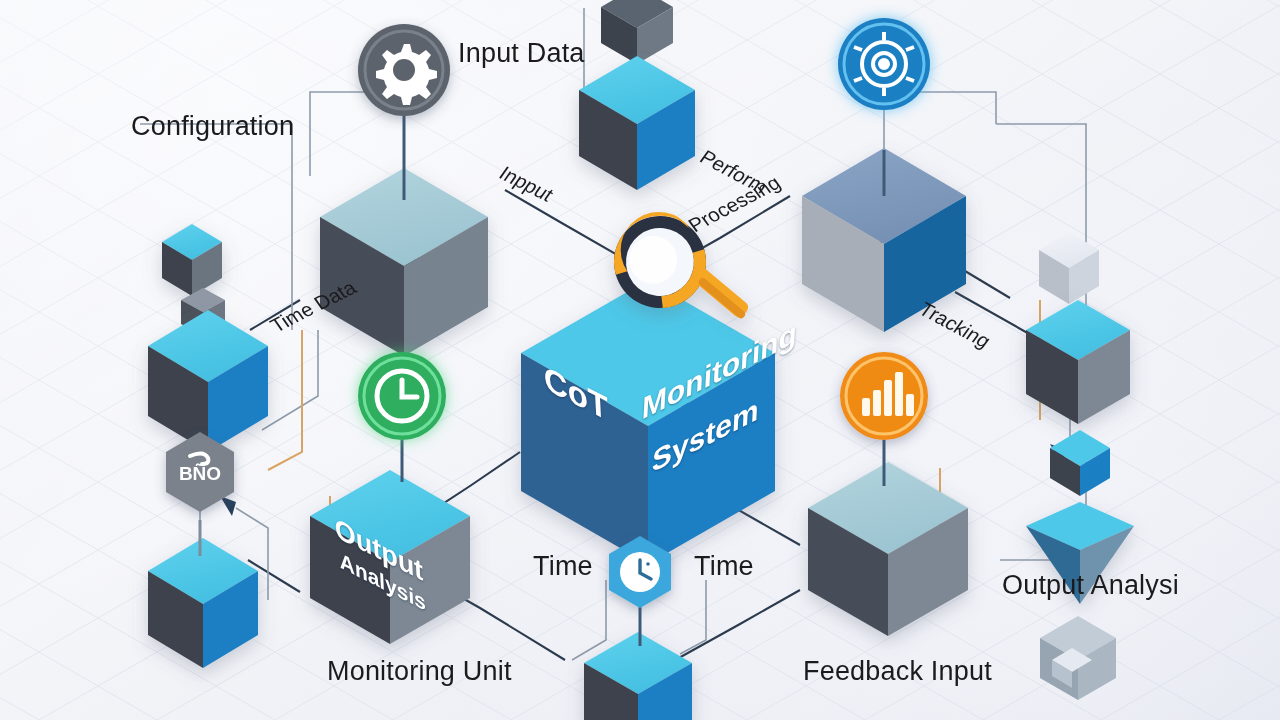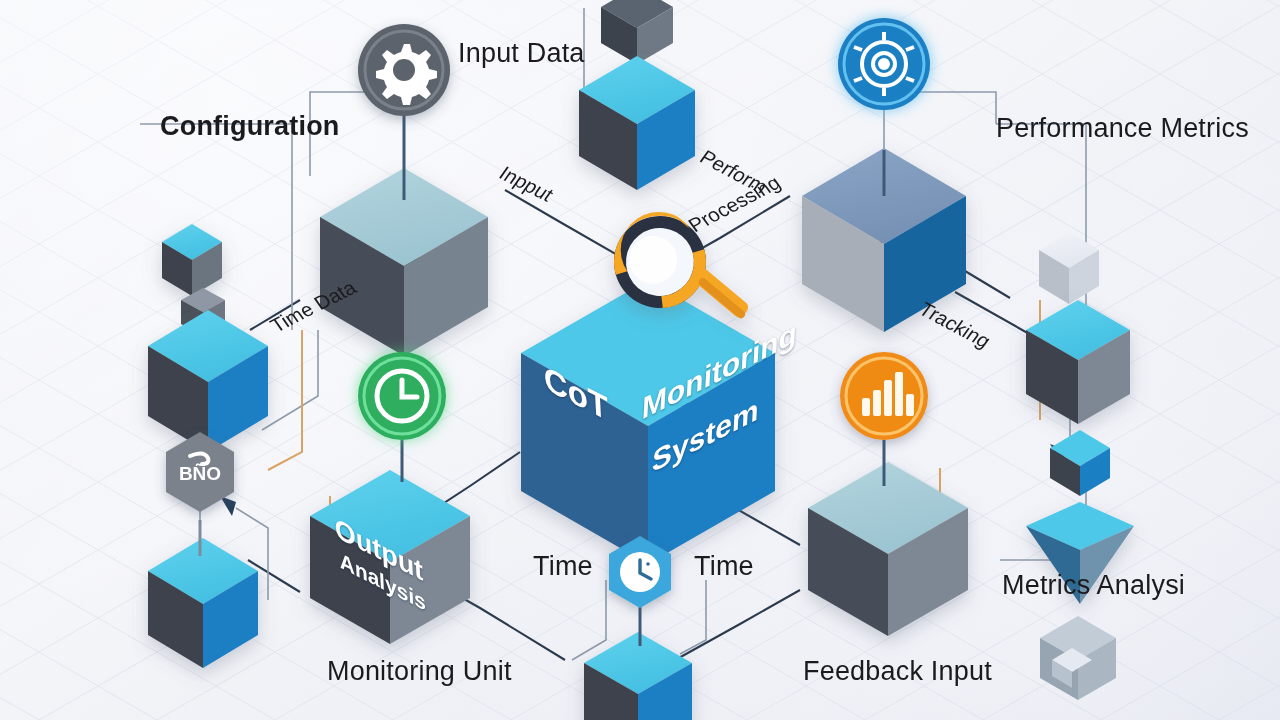--- a/index.html
+++ b/index.html
@@ -306,31 +306,30 @@
     </g>
 
     <g>
       <line x1="200" y1="520" x2="200" y2="556" stroke="#7f8c9b" stroke-width="3"></line>
       <polygon points="200,432 234,452 234,492 200,512 166,492 166,452" fill="#7b828c" filter="url(#badgeShadow)"></polygon>
       <text x="200" y="480" text-anchor="middle" font-size="19" font-weight="700" fill="#ffffff" font-family="Liberation Sans, DejaVu Sans, sans-serif">BÑO</text>
       <path d="M190 456 q14 -6 18 2 q2 6 -6 6" fill="none" stroke="#ffffff" stroke-width="4" stroke-linecap="round"></path>
     </g>
   </svg>
 
-  <div class="lbl lbl-flat" style="left:160px;top:111px;font-weight:bold;">Configuration</div>
+  <div class="lbl lbl-flat" style="left:131px;top:111px;">Configuration</div>
 
   <div class="lbl lbl-flat" style="left:458px;top:38px;">Input Data</div>
 
-  <div class="lbl lbl-flat" style="left:996px;top:113px;">Performance Metrics</div>
 
   <div class="lbl lbl-flat" style="left:327px;top:656px;">Monitoring Unit</div>
 
   <div class="lbl lbl-flat" style="left:803px;top:656px;">Feedback Input</div>
 
-  <div class="lbl lbl-flat" style="left:1002px;top:570px;">Metrics  Analysi</div>
+  <div class="lbl lbl-flat" style="left:1002px;top:570px;">Output  Analysi</div>
 
   <div class="lbl lbl-iso" style="left:508px;top:162px;transform:rotate(27deg) skewX(-8deg);transform-origin:left top;">Inpput</div>
 
   <div class="lbl lbl-iso" style="left:709px;top:146px;transform:rotate(28deg) skewX(-8deg);transform-origin:left top;">Perform</div>
 
   <div class="lbl lbl-iso" style="left:684px;top:218px;transform:rotate(-28deg) skewX(8deg);transform-origin:left top;">Processing</div>
 
   <div class="lbl lbl-iso" style="left:928px;top:298px;transform:rotate(28deg) skewX(-8deg);transform-origin:left top;">Tracking</div>
 
   <div class="lbl lbl-iso" style="left:266px;top:318px;transform:rotate(-27deg) skewX(8deg);transform-origin:left top;">Time Data</div>

